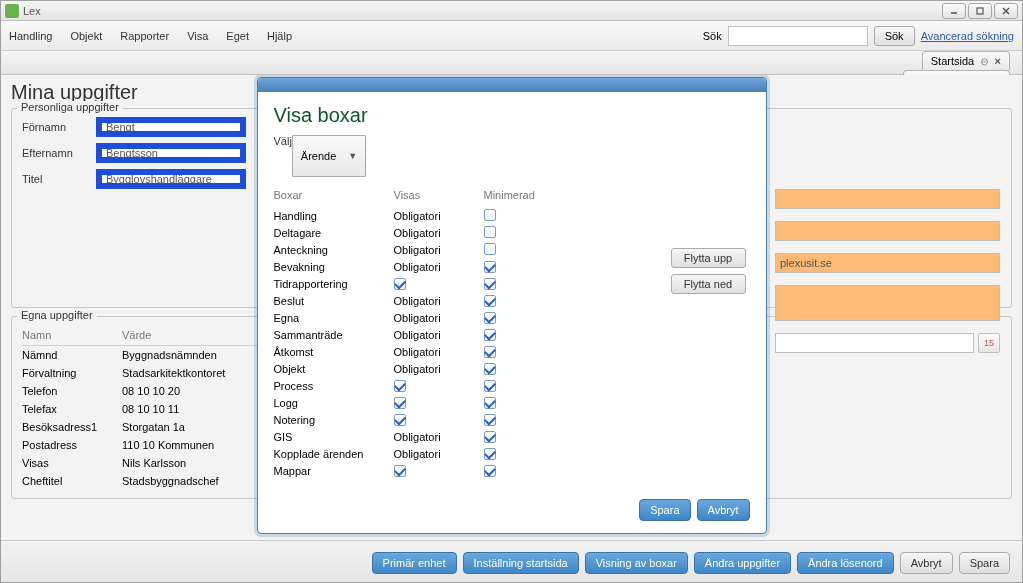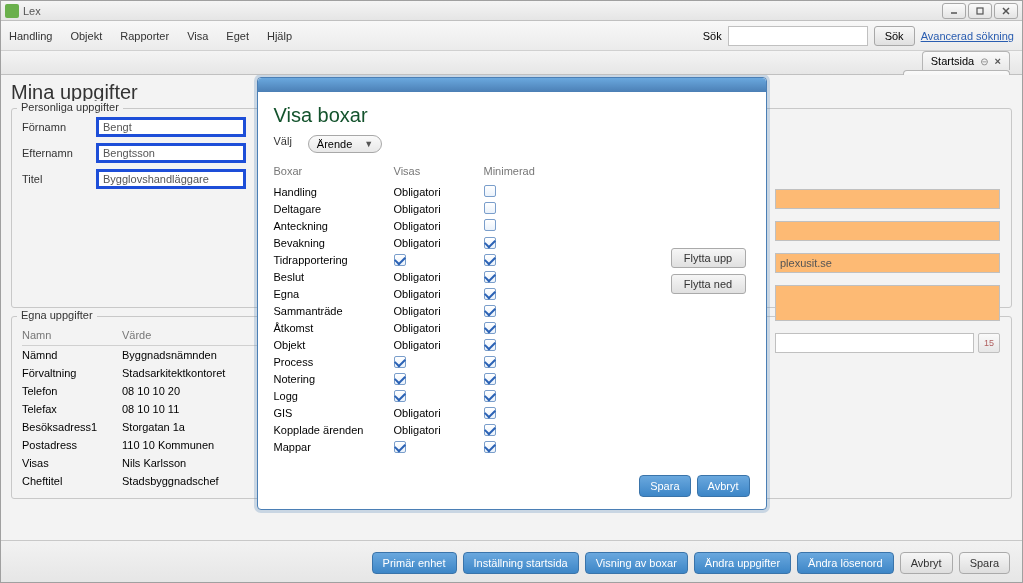--- a/index.html
+++ b/index.html
@@ -22,21 +22,21 @@
 .tab { display: flex; align-items:center; gap:6px; border: 1px solid #b5b5b5; border-bottom:none; padding: 3px 8px; background: linear-gradient(#fafafa,#e9e9e9); margin-right: 4px; border-top-left-radius:4px; border-top-right-radius:4px; height: 22px; }
 .tab.active { background: #f0f0f0; }
 .tab .pin { color:#888; cursor:pointer; font-size:10px;}
 .tab .close { color:#555; cursor:pointer; font-weight:bold; font-size:11px;}
 .content { flex: 1; position: relative; background: #f3f3f3; padding: 6px 10px; overflow:hidden; }
 .page-title { font-size: 20px; color:#333; margin-bottom:4px; }
 .fieldset { border:1px solid #c8c8c8; border-radius:3px; margin-bottom:8px; padding: 8px 10px; position:relative; background:#f3f3f3;}
 .fieldset .legend { position:absolute; top:-8px; left:5px; background:#f3f3f3; padding:0 4px; color:#333; }
 .form-row { display:flex; align-items:center; margin-bottom:6px; gap:8px;}
 .form-row label { width:66px; color:#333;}
-.form-row input[type=text] { height:20px; border:3px solid #1d4ed8; padding:0 4px; background:#fff; color:#555;}
+.form-row input[type=text] { height:20px; border:6px solid #1d4ed8; padding:0 4px; background:#fff; color:#555;}
 .form-row .f1 { width:150px;}
 .egna-table { width:240px;}
 .egna-head { display:flex; border-bottom:1px solid #d0d0d0; padding:4px 0; color:#777;}
 .egna-head .c1{width:100px;} .egna-head .c2{flex:1;}
 .egna-row { display:flex; padding:3px 0;}
 .egna-row .c1{width:100px;} .egna-row .c2{flex:1;}
 .right-inputs { position:absolute; top:114px; right:22px; display:flex; flex-direction:column; gap:12px; width:225px;}
 .right-inputs .ri { height:20px; border:1px solid #c0c0c0; background:#fdba74; padding:0 4px; color:#555; display:flex; align-items:center;}
 .right-inputs .date-row { display:flex; gap:4px; align-items:center;}
 .date-row .date-input{ flex:1; height:20px; border:1px solid #c0c0c0; background:#fff;}
@@ -45,21 +45,21 @@
 .btn-blue { background: linear-gradient(#6aa8de,#3d86c7); color:#fff; border:1px solid #3a74aa; border-radius:4px; padding:4px 10px; cursor:pointer; font-size:11px;}
 .btn-gray { background: linear-gradient(#f6f6f6,#dedede); color:#333; border:1px solid #aaa; border-radius:4px; padding:4px 10px; cursor:pointer;}
 
 .overlay { position:absolute; inset:0; display:flex; align-items:flex-start; justify-content:center;}
 .dialog { width:510px; background:#fff; border:1px solid #4b7fb5; border-radius:4px; margin-top:2px; box-shadow:0 0 0 3px rgba(75,127,181,.25); display:flex; flex-direction:column;}
 .dialog-head { height:14px; background: linear-gradient(#6aa8de,#4b7fb5); border-top-left-radius:4px; border-top-right-radius:4px;}
 .dialog-body { padding:12px 16px; }
 .dialog-title { font-size:20px; color:#14532d; margin-bottom:8px;}
 .valj-row { display:flex; align-items:flex-start; margin-bottom:8px;}
 .valj-row label{ color:#333;}
-.select { display:inline-flex; align-items:center; gap:12px; border:1px solid #a8a8a8; padding:2px 8px; border-radius:9px; background:linear-gradient(#fafafa,#e8e8e8); cursor:pointer;margin-left:16px; }
+.select { display:inline-flex; align-items:center; gap:12px; border:1px solid #a8a8a8; padding:14px 8px; border-radius:1px; background:linear-gradient(#fafafa,#e8e8e8); cursor:pointer; }
 .select .arrow { font-size:9px; color:#555;}
 .box-table { margin-top:4px; width:100%;}
 .box-head { display:flex; color:#777; padding:4px 0 6px 0;}
 .bh1{width:120px;} .bh2{width:90px; text-align:left;} .bh3{width:80px;}
 .box-rows{ }
 .box-row { display:flex; align-items:center; height:17px;}
 .box-row .b1{width:120px;} .box-row .b2{width:90px;} .box-row .b3{width:80px;}
 .chk { width:12px; height:12px; border:1px solid #7a9ecb; background:linear-gradient(#fff,#eaf2fb); display:inline-flex; align-items:center; justify-content:center; border-radius:2px;}
 .chk.checked::after{ content:""; width:8px; height:5px; border-left:2px solid #2b62b5; border-bottom:2px solid #2b62b5; transform:rotate(-45deg); margin-top:-2px;}
 .side-btns{ position:absolute; top:170px; right:20px; display:flex; flex-direction:column; gap:6px;}
@@ -270,26 +270,26 @@
                   <div class="b1">Objekt</div>
                   <div class="b2">Obligatori</div>
                   <div class="b3"><span class="chk checked"></span></div>
                 </div>
                 <div class="box-row">
                   <div class="b1">Process</div>
                   <div class="b2"><span class="chk checked"></span></div>
                   <div class="b3"><span class="chk checked"></span></div>
                 </div>
                 <div class="box-row">
+                  <div class="b1">Logg</div>
+                  <div class="b2"><span class="chk checked"></span></div>
+                  <div class="b3"><span class="chk checked"></span></div>
+                </div>
+                <div class="box-row">
                   <div class="b1">Notering</div>
-                  <div class="b2"><span class="chk checked"></span></div>
-                  <div class="b3"><span class="chk checked"></span></div>
-                </div>
-                <div class="box-row">
-                  <div class="b1">Logg</div>
                   <div class="b2"><span class="chk checked"></span></div>
                   <div class="b3"><span class="chk checked"></span></div>
                 </div>
                 <div class="box-row">
                   <div class="b1">GIS</div>
                   <div class="b2">Obligatori</div>
                   <div class="b3"><span class="chk checked"></span></div>
                 </div>
                 <div class="box-row">
                   <div class="b1">Kopplade ärenden</div>

